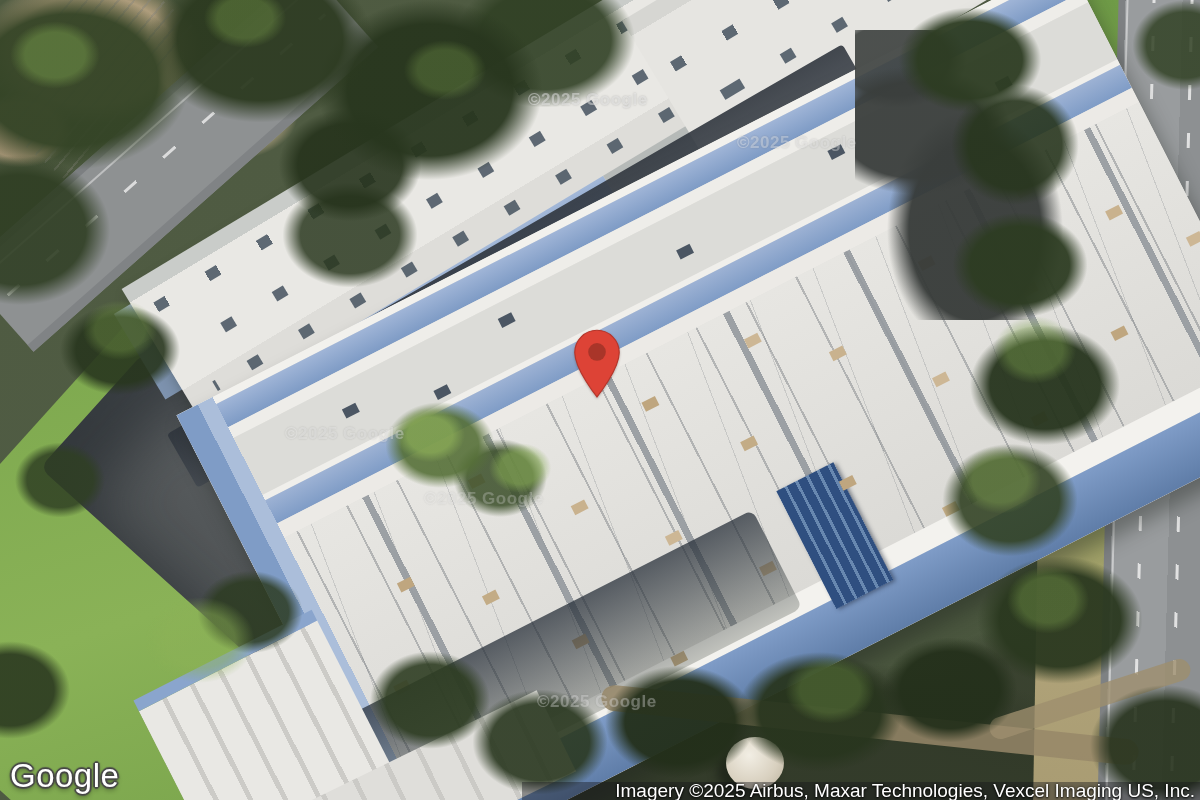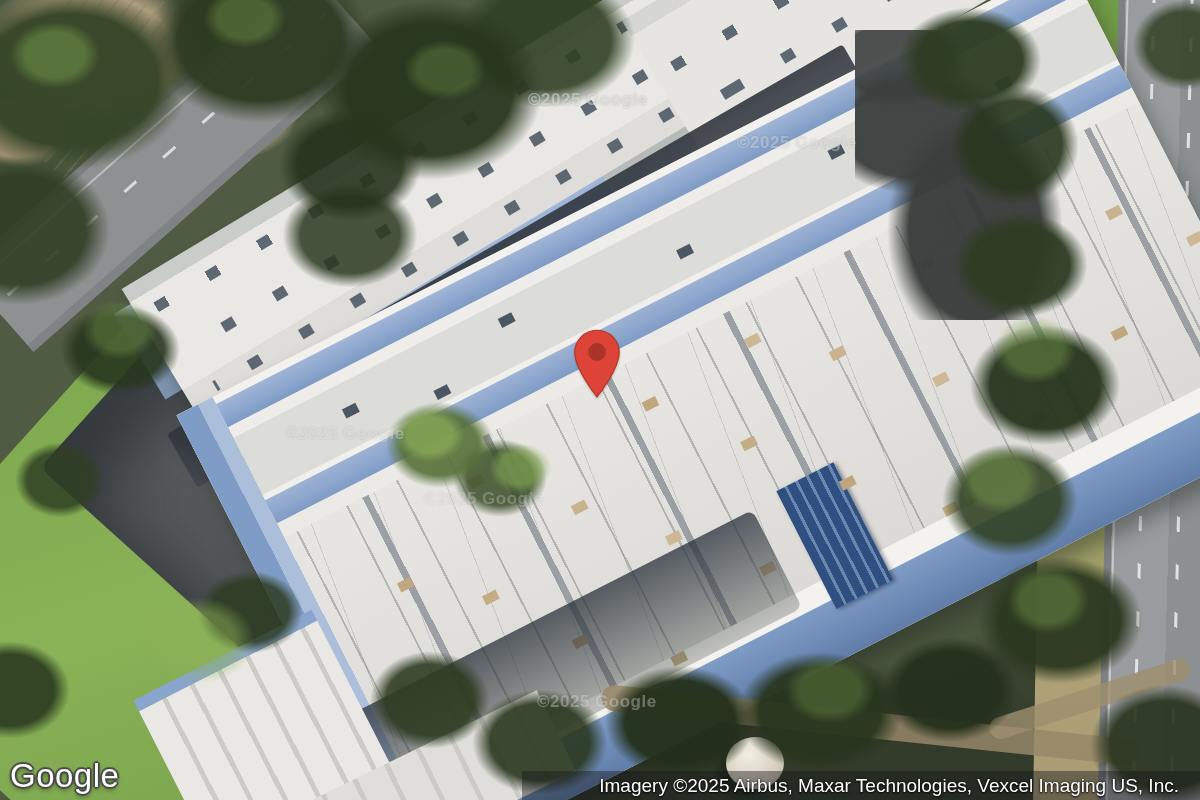--- a/index.html
+++ b/index.html
@@ -219,24 +219,24 @@
     left:10px;bottom:8px;font-size:33px;font-weight:normal;color:#fff;
     letter-spacing:0.5px;line-height:1;
     text-shadow:
       -2px 0 1px rgba(70,70,70,.85), 2px 0 1px rgba(70,70,70,.85),
       0 -2px 1px rgba(70,70,70,.85), 0 2px 1px rgba(70,70,70,.85),
       -1px -1px 1px rgba(70,70,70,.85), 1px 1px 1px rgba(70,70,70,.85),
       1px -1px 1px rgba(70,70,70,.85), -1px 1px 1px rgba(70,70,70,.85),
       0 3px 5px rgba(0,0,0,.45);
   }
   .attribution{
-    left:522px;right:0;bottom:0;height:29px;
+    left:522px;right:0;bottom:0;height:18px;
     background:rgba(22,22,26,.42);
     display:flex;align-items:center;justify-content:flex-end;
-    padding-right:21px;box-sizing:border-box;
+    padding-right:5px;box-sizing:border-box;
   }
   .attribution span{
     position:static;color:#fff;font-size:19px;white-space:nowrap;
     text-shadow:0 1px 2px rgba(0,0,0,.9),0 0 3px rgba(0,0,0,.7);
   }
 </style>
 </head>
 <body>
 
 <div id="map">

